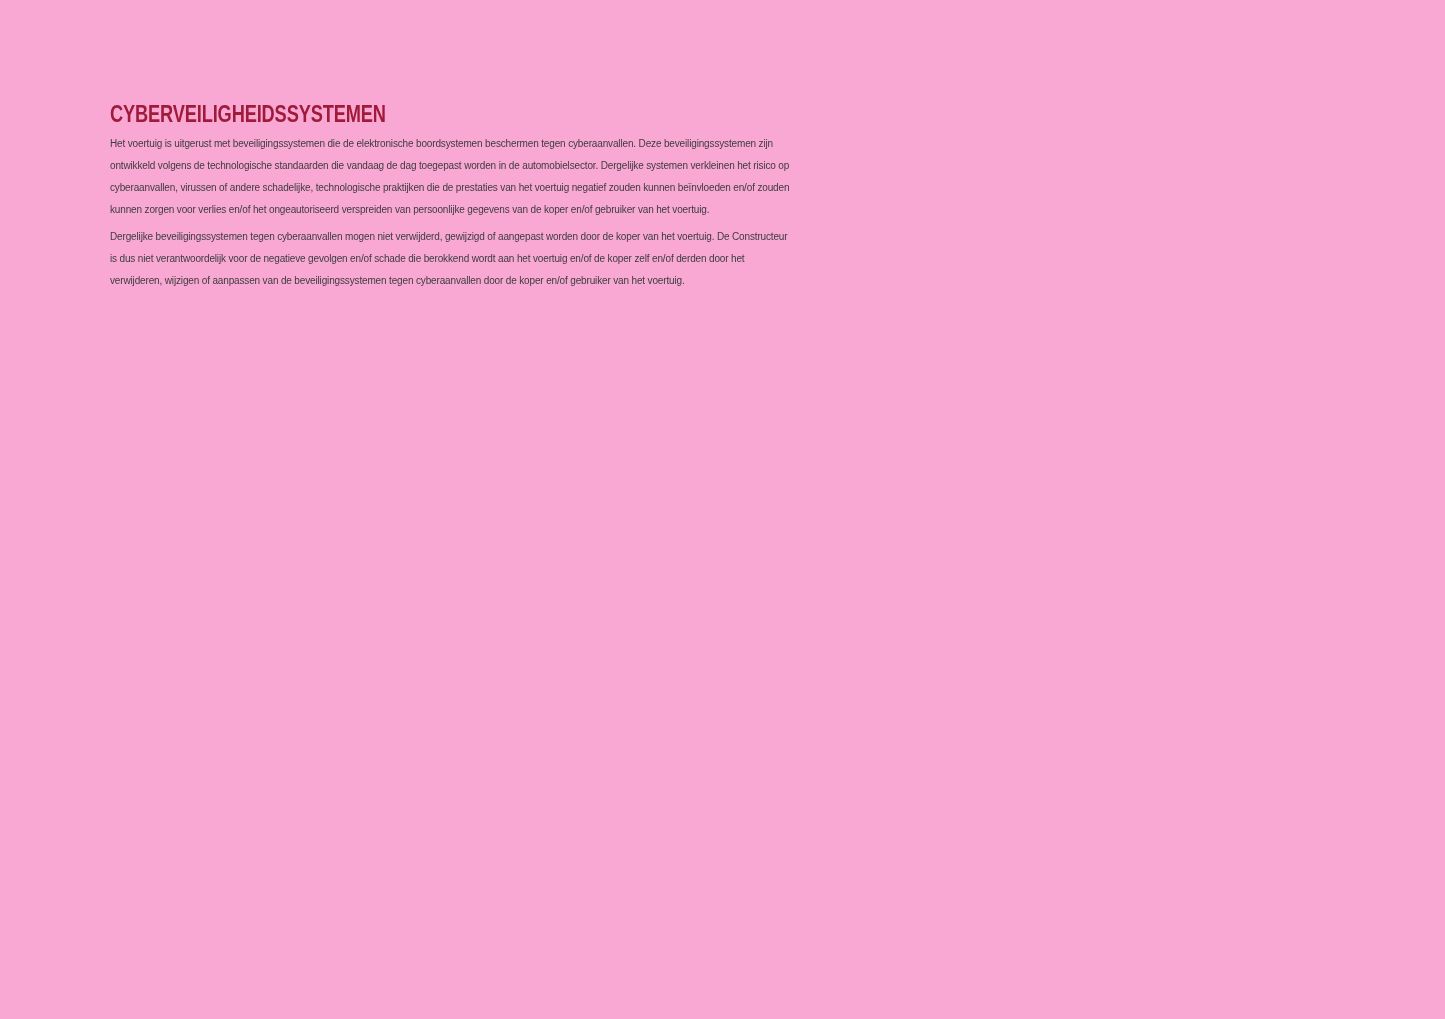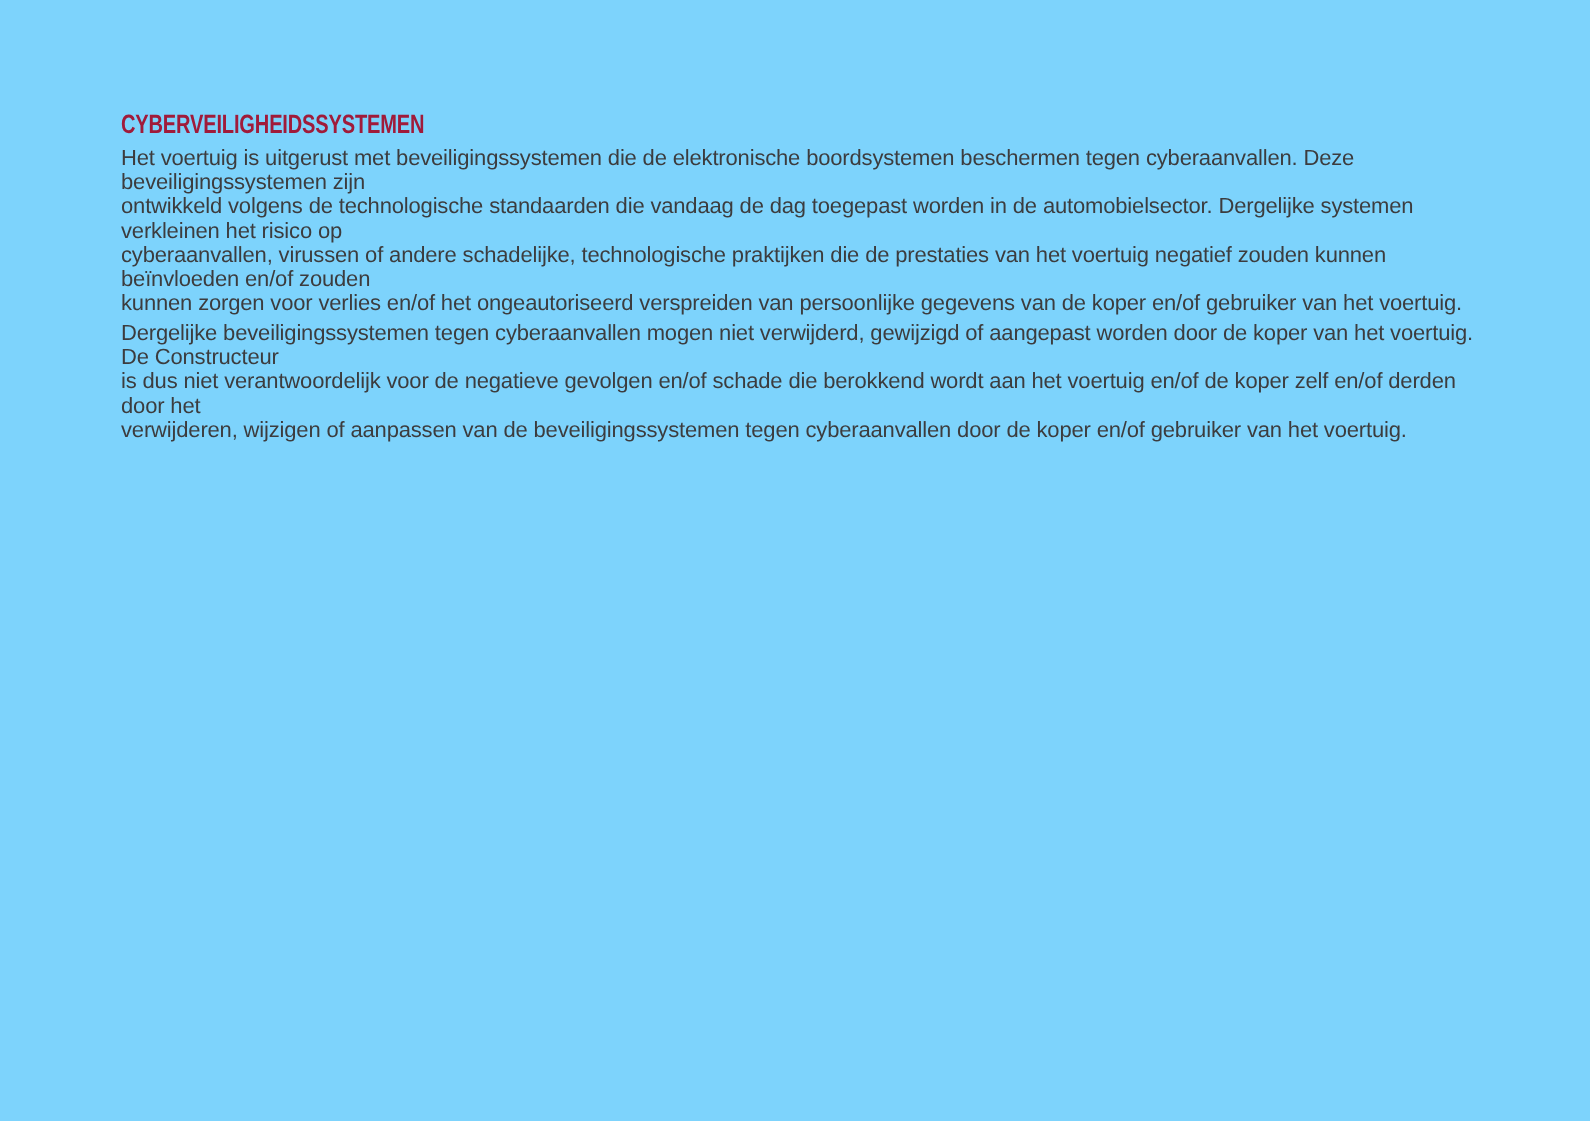--- a/index.html
+++ b/index.html
@@ -7,21 +7,21 @@
     width: 1445px;
     height: 1019px;
     background: #ffffff;
     font-family: "Liberation Sans", "DejaVu Sans", sans-serif;
     overflow: hidden;
   }
   .page {
     position: relative;
     width: 1445px;
     height: 1019px;
-    background: #7dd3fc;
+    background: #f9a8d4;
   }
   .content {
     position: absolute;
     left: 110px;
     top: 101px;
     width: 1250px;
   }
   .section-heading {
     font-size: 24px;
     line-height: 26px;
@@ -29,21 +29,21 @@
     letter-spacing: -0.2px;
     margin: 0 0 6px 0;
     white-space: nowrap;
   }
   .section-heading .condense {
     display: inline-block;
     transform: scaleX(0.76);
     transform-origin: 0 50%;
   }
   .body-paragraph {
-    font-size: 20px;
+    font-size: 10px;
     line-height: 22px;
     letter-spacing: -0.15px;
     color: #3c3c3e;
     white-space: pre-line;
   }
   .body-paragraph + .body-paragraph {
     margin-top: 5px;
   }
 </style>
 </head>

